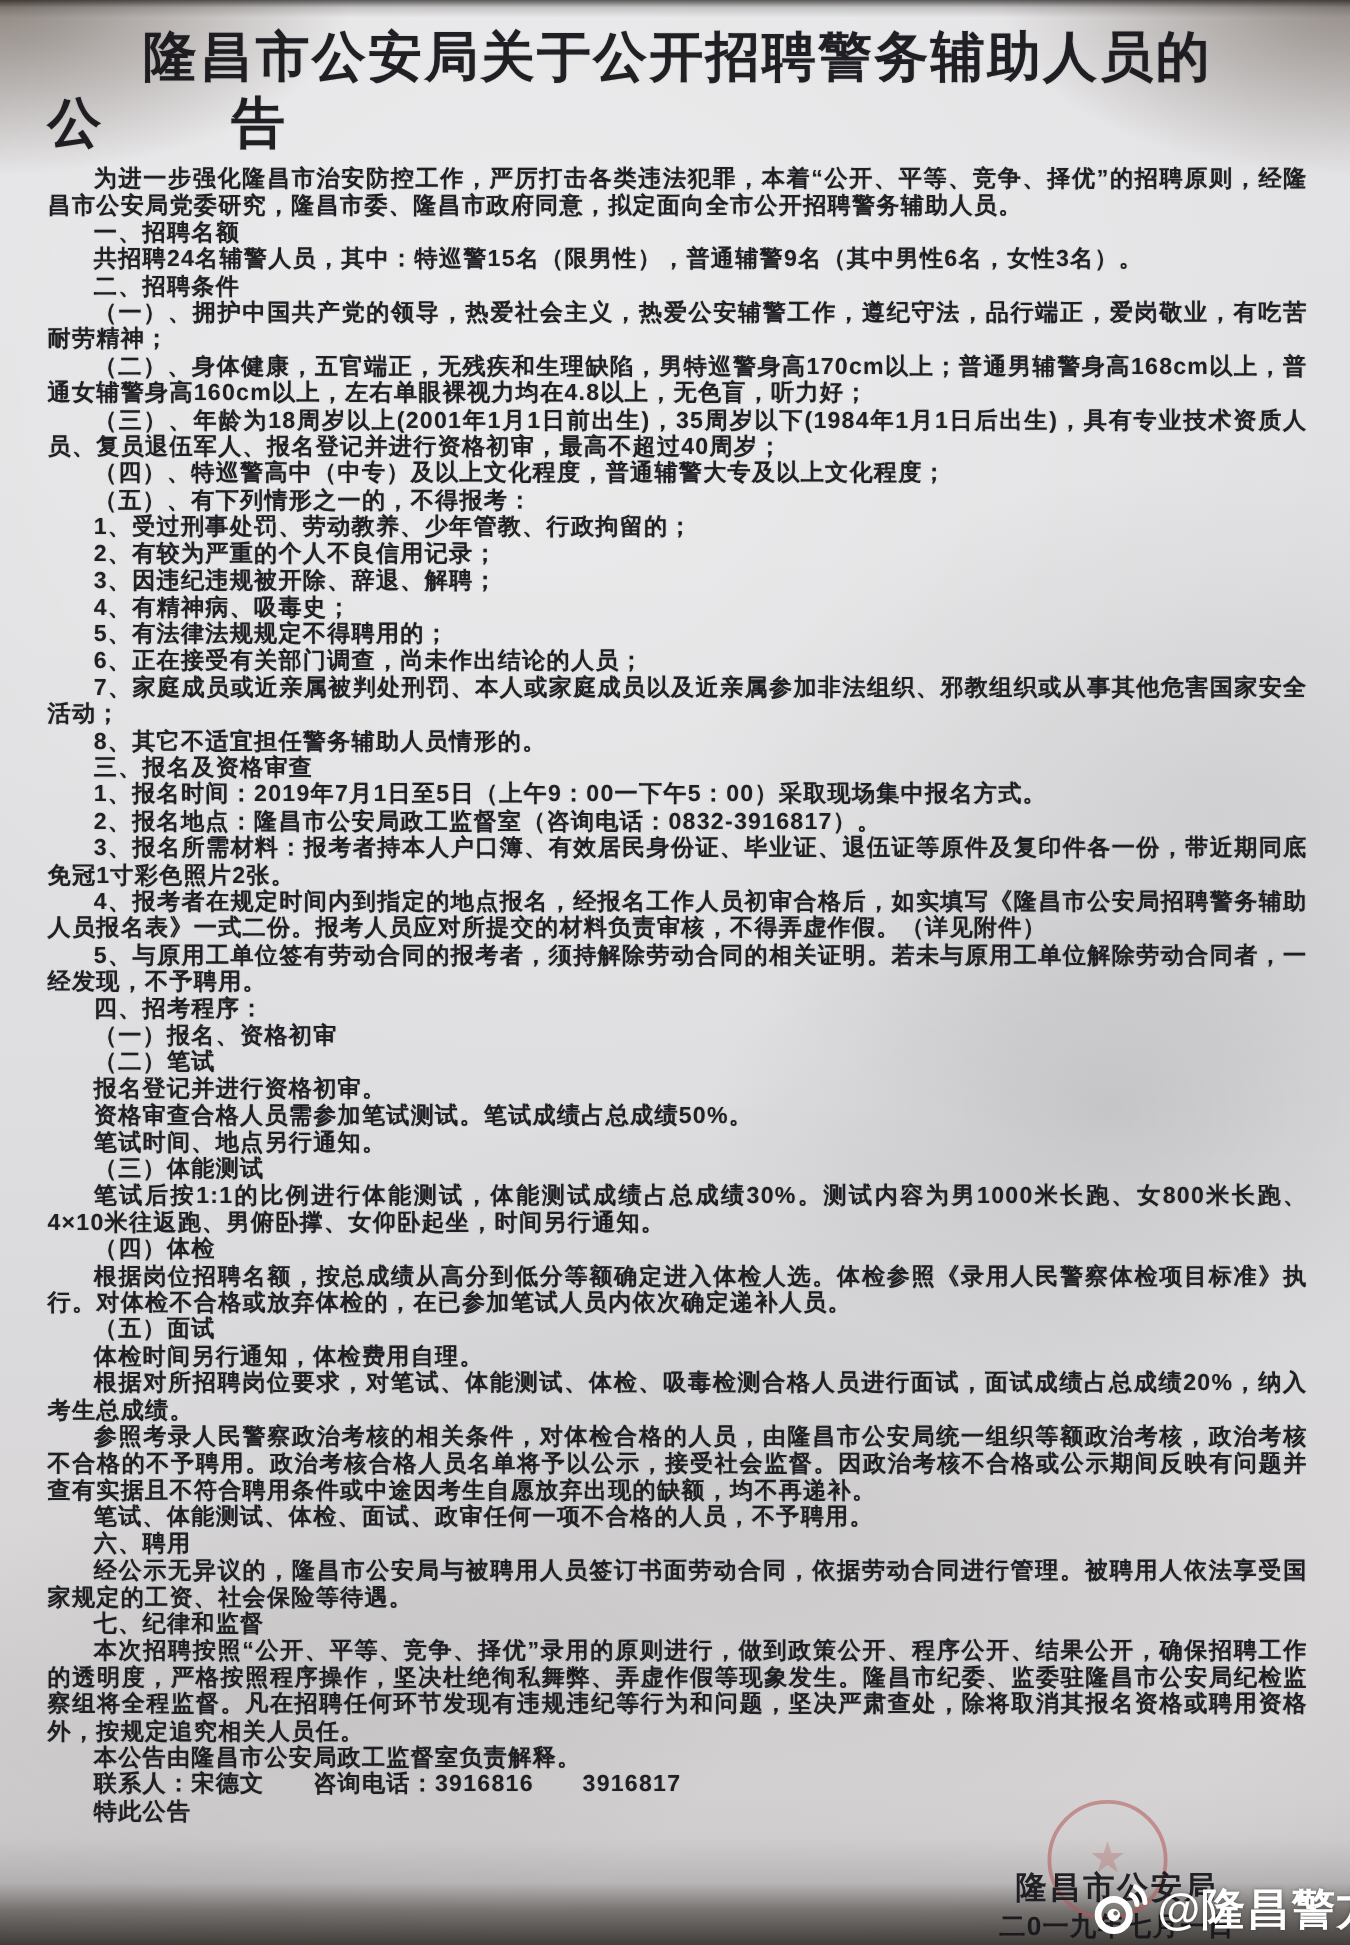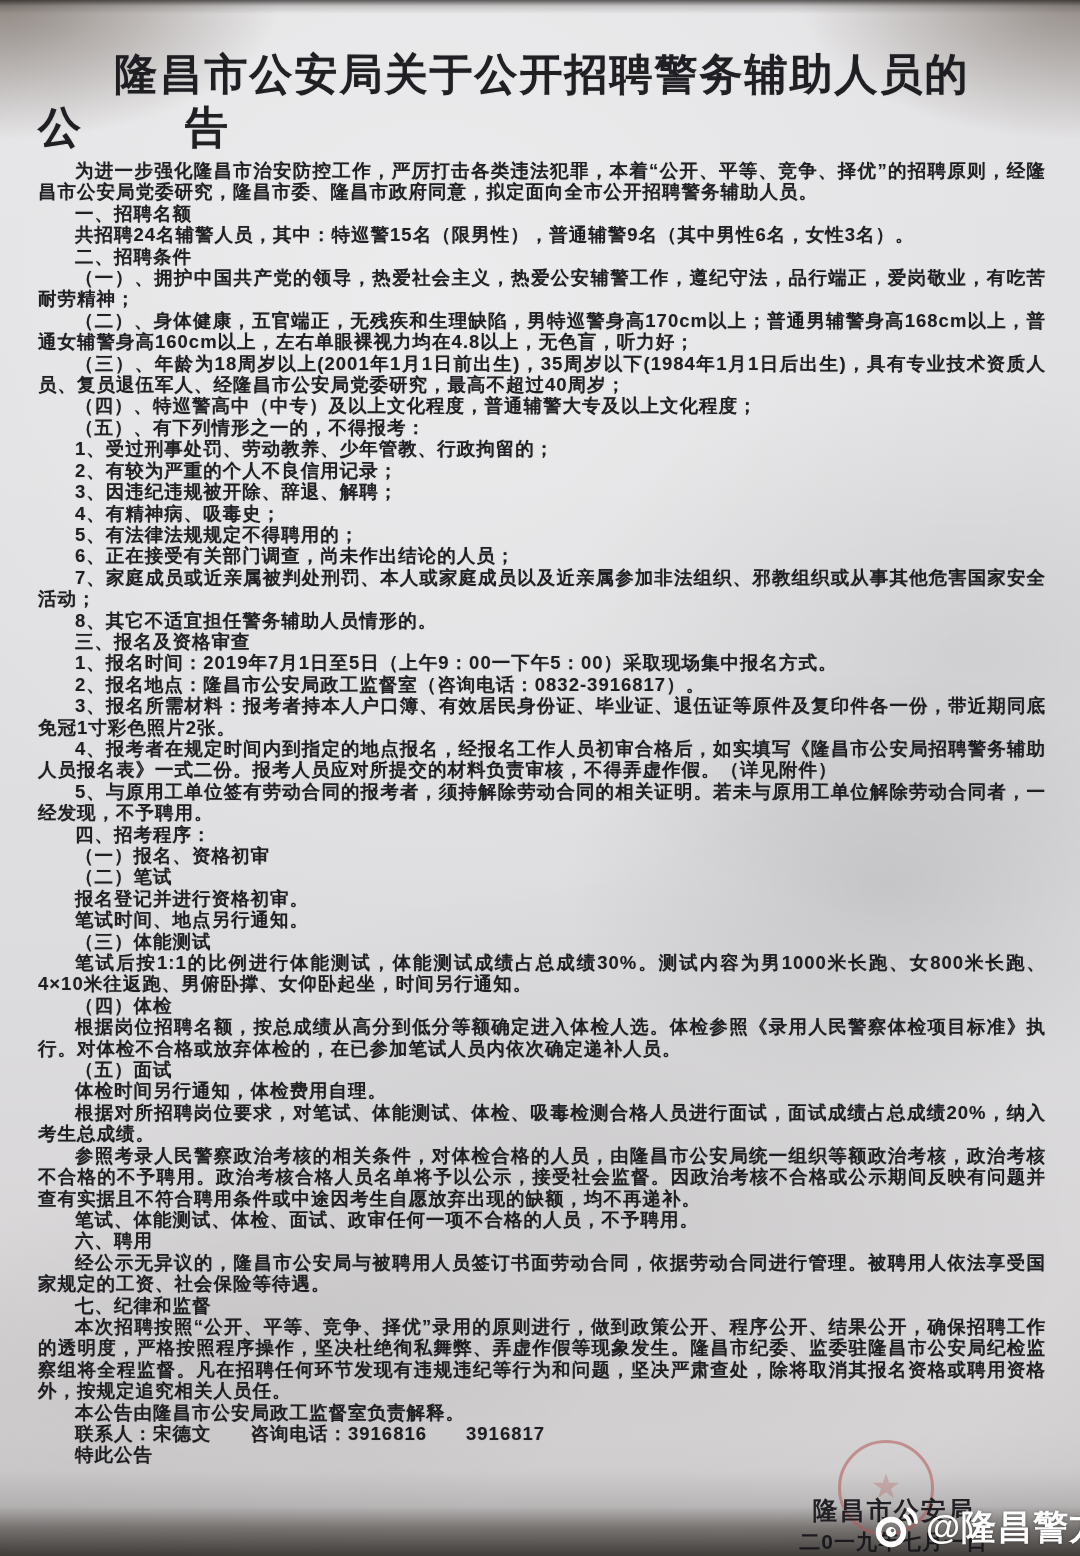--- a/index.html
+++ b/index.html
@@ -33,21 +33,20 @@
       
       radial-gradient(120% 100% at 50% 45%, rgba(0,0,0,0) 55%, rgba(60,50,45,0.16) 100%),
       linear-gradient(180deg,#e4e3e5 0%, #dedddf 55%, #d6d4d5 92%, #c9c6c6 100%);
   }
   .content{
     position:absolute;left:0;top:0;right:0;bottom:0;
     padding:20px 34px 0 38px;
     box-sizing:border-box;
     color:rgba(22,22,26,0.93);
     text-shadow:0 0 1px rgba(30,30,34,0.35);
-    margin-top:28px;
   }
   .title-line1{
     font-size:43px;font-weight:900;line-height:52px;
     text-align:center;letter-spacing:2px;white-space:nowrap;
   }
   .title-line2{
     font-size:43px;font-weight:900;line-height:54px;
     text-align:left;letter-spacing:6px;margin-bottom:6px;
   }
   .doc-body p{
@@ -105,41 +104,42 @@
     <div class="content">
       <div class="title-line1">隆昌市公安局关于公开招聘警务辅助人员的</div>
       <div class="title-line2">公　　告</div>
       <div class="doc-body">
           <p>为进一步强化隆昌市治安防控工作，严厉打击各类违法犯罪，本着“公开、平等、竞争、择优”的招聘原则，经隆昌市公安局党委研究，隆昌市委、隆昌市政府同意，拟定面向全市公开招聘警务辅助人员。</p>
           <p>一、招聘名额</p>
           <p>共招聘24名辅警人员，其中：特巡警15名（限男性），普通辅警9名（其中男性6名，女性3名）。</p>
           <p>二、招聘条件</p>
           <p>（一）、拥护中国共产党的领导，热爱社会主义，热爱公安辅警工作，遵纪守法，品行端正，爱岗敬业，有吃苦耐劳精神；</p>
           <p>（二）、身体健康，五官端正，无残疾和生理缺陷，男特巡警身高170cm以上；普通男辅警身高168cm以上，普通女辅警身高160cm以上，左右单眼裸视力均在4.8以上，无色盲，听力好；</p>
-          <p>（三）、年龄为18周岁以上(2001年1月1日前出生)，35周岁以下(1984年1月1日后出生)，具有专业技术资质人员、复员退伍军人、经隆昌市公安局党委研究，最高不超过40周岁；</p>
+          <p>（三）、年龄为18周岁以上(2001年1月1日前出生)，35周岁以下(1984年1月1日后出生)，具有专业技术资质人员、复员退伍军人、报名登记并进行资格初审，最高不超过40周岁；</p>
           <p>（四）、特巡警高中（中专）及以上文化程度，普通辅警大专及以上文化程度；</p>
           <p>（五）、有下列情形之一的，不得报考：</p>
           <p>1、受过刑事处罚、劳动教养、少年管教、行政拘留的；</p>
           <p>2、有较为严重的个人不良信用记录；</p>
           <p>3、因违纪违规被开除、辞退、解聘；</p>
           <p>4、有精神病、吸毒史；</p>
           <p>5、有法律法规规定不得聘用的；</p>
           <p>6、正在接受有关部门调查，尚未作出结论的人员；</p>
           <p>7、家庭成员或近亲属被判处刑罚、本人或家庭成员以及近亲属参加非法组织、邪教组织或从事其他危害国家安全活动；</p>
           <p>8、其它不适宜担任警务辅助人员情形的。</p>
           <p>三、报名及资格审查</p>
           <p>1、报名时间：2019年7月1日至5日（上午9：00一下午5：00）采取现场集中报名方式。</p>
           <p>2、报名地点：隆昌市公安局政工监督室（咨询电话：0832-3916817）。</p>
           <p>3、报名所需材料：报考者持本人户口簿、有效居民身份证、毕业证、退伍证等原件及复印件各一份，带近期同底免冠1寸彩色照片2张。</p>
           <p>4、报考者在规定时间内到指定的地点报名，经报名工作人员初审合格后，如实填写《隆昌市公安局招聘警务辅助人员报名表》一式二份。报考人员应对所提交的材料负责审核，不得弄虚作假。（详见附件）</p>
           <p>5、与原用工单位签有劳动合同的报考者，须持解除劳动合同的相关证明。若未与原用工单位解除劳动合同者，一经发现，不予聘用。</p>
           <p>四、招考程序：</p>
           <p>（一）报名、资格初审</p>
           <p>（二）笔试</p>
           <p>报名登记并进行资格初审。</p>
+          <p>资格审查合格人员需参加笔试测试。笔试成绩占总成绩50%。</p>
           <p>笔试时间、地点另行通知。</p>
           <p>（三）体能测试</p>
           <p>笔试后按1:1的比例进行体能测试，体能测试成绩占总成绩30%。测试内容为男1000米长跑、女800米长跑、4×10米往返跑、男俯卧撑、女仰卧起坐，时间另行通知。</p>
           <p>（四）体检</p>
           <p>根据岗位招聘名额，按总成绩从高分到低分等额确定进入体检人选。体检参照《录用人民警察体检项目标准》执行。对体检不合格或放弃体检的，在已参加笔试人员内依次确定递补人员。</p>
           <p>（五）面试</p>
           <p>体检时间另行通知，体检费用自理。</p>
           <p>根据对所招聘岗位要求，对笔试、体能测试、体检、吸毒检测合格人员进行面试，面试成绩占总成绩20%，纳入考生总成绩。</p>
           <p>参照考录人民警察政治考核的相关条件，对体检合格的人员，由隆昌市公安局统一组织等额政治考核，政治考核不合格的不予聘用。政治考核合格人员名单将予以公示，接受社会监督。因政治考核不合格或公示期间反映有问题并查有实据且不符合聘用条件或中途因考生自愿放弃出现的缺额，均不再递补。</p>
           <p>笔试、体能测试、体检、面试、政审任何一项不合格的人员，不予聘用。</p>

